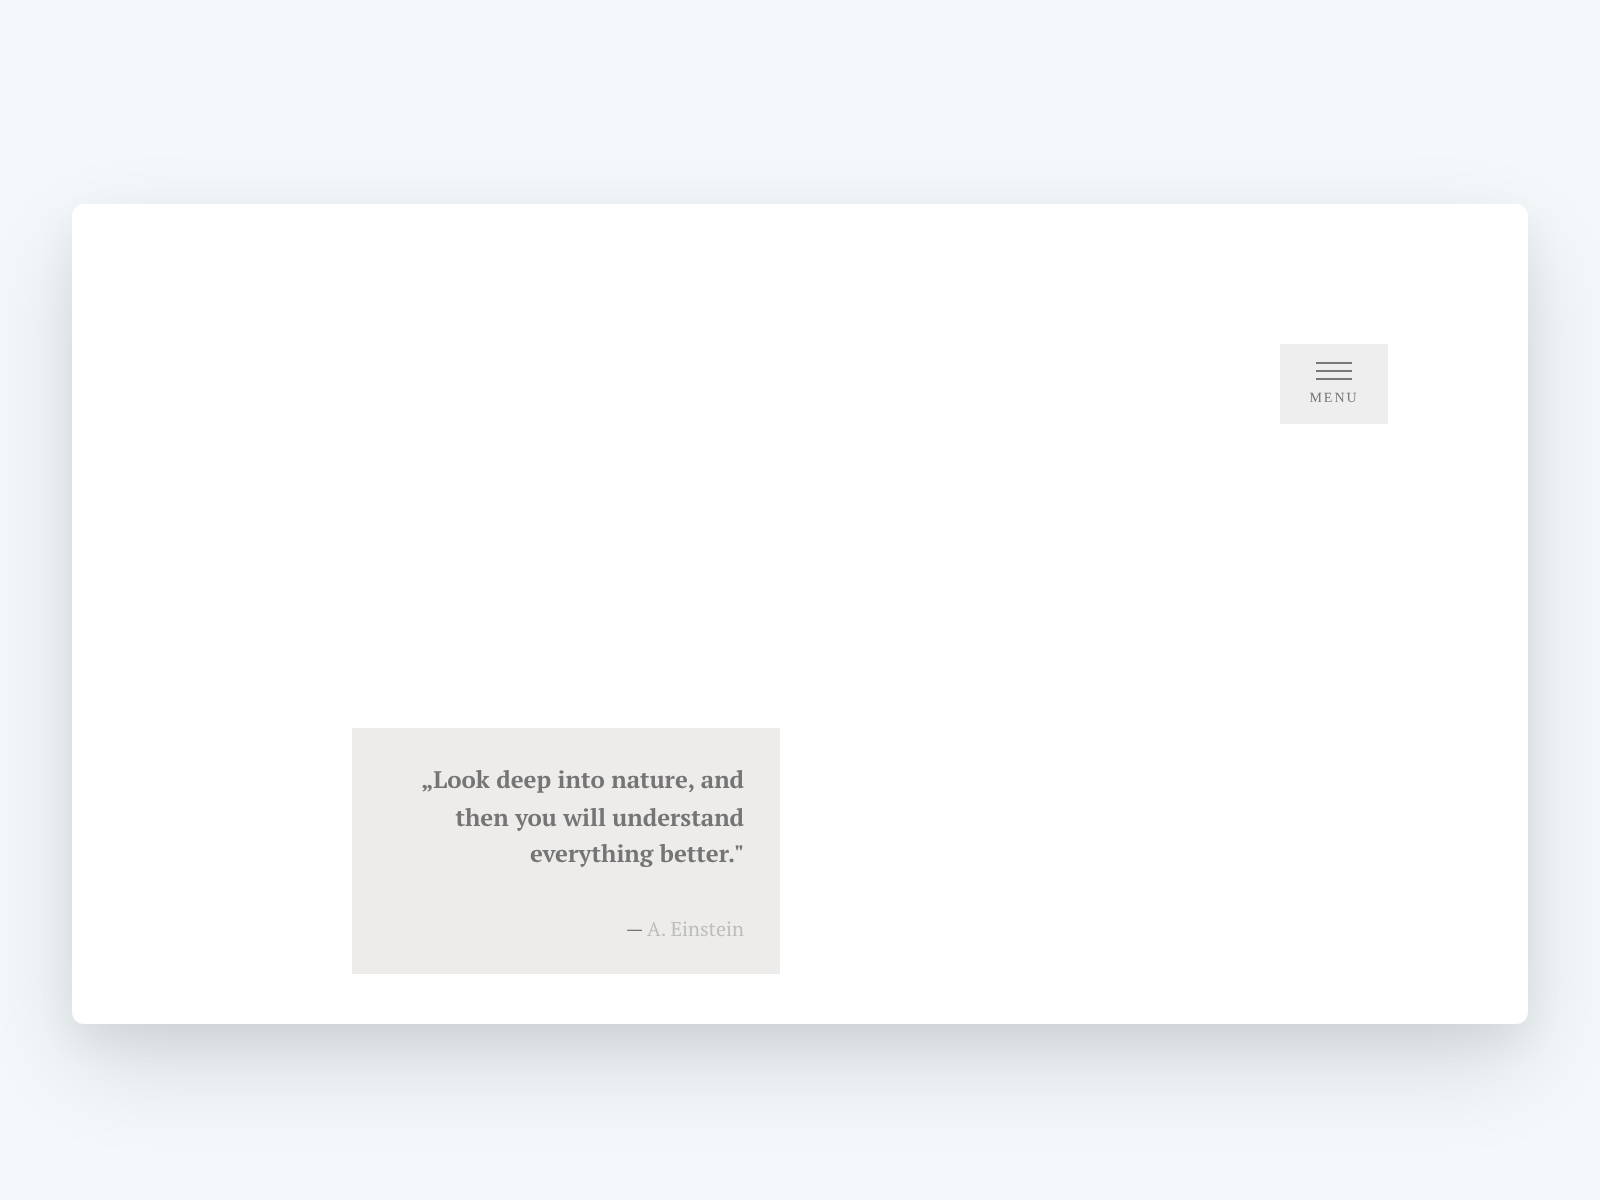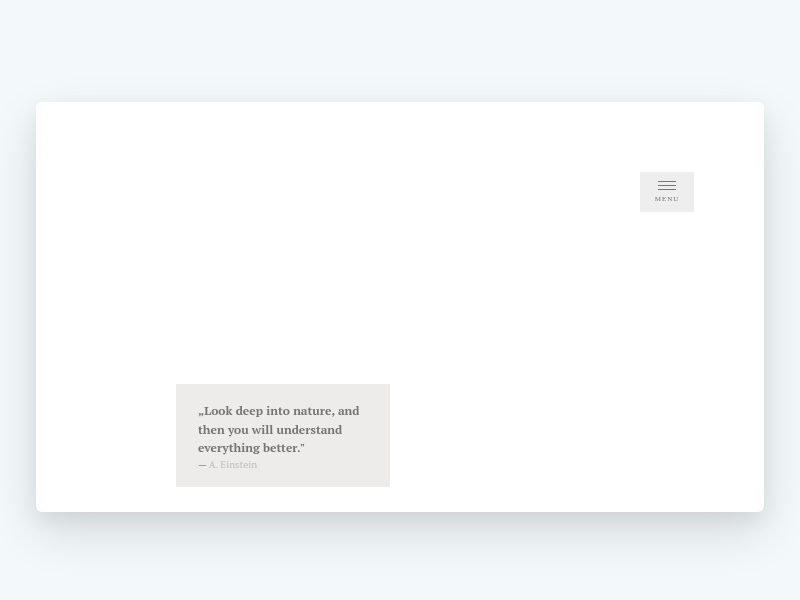--- a/index.html
+++ b/index.html
@@ -1,18 +1,19 @@
 <!DOCTYPE html>
 <html><head>
   <meta charset="utf-8">
   <style>
     * {
       margin: 0;
       padding: 0;
       box-sizing: border-box;
+      text-align: right;
     }
     body {
       width: 800px;
       height: 600px;
       background: #f3f8fb;
       font-family: 'Old Standard TT', Georgia, serif;
       overflow: hidden;
       position: relative;
     }
     .browser-frame {
@@ -65,21 +66,21 @@
       width: 214px;
       background: #edecea;
       padding: 18px 18px 16px 22px;
     }
     .quote-text {
       font-family: 'PT Serif', Georgia, serif;
       font-size: 12px;
       line-height: 1.55;
       color: #757575;
       font-weight: bold;
-      margin-bottom: 0;
+      margin-bottom: 20px;
     }
     .quote-author {
       font-family: 'PT Serif', Georgia, serif;
       font-size: 10px;
       color: #bdbdbd;
     }
     .quote-dash {
       color: #757575;
     }
   </style>

